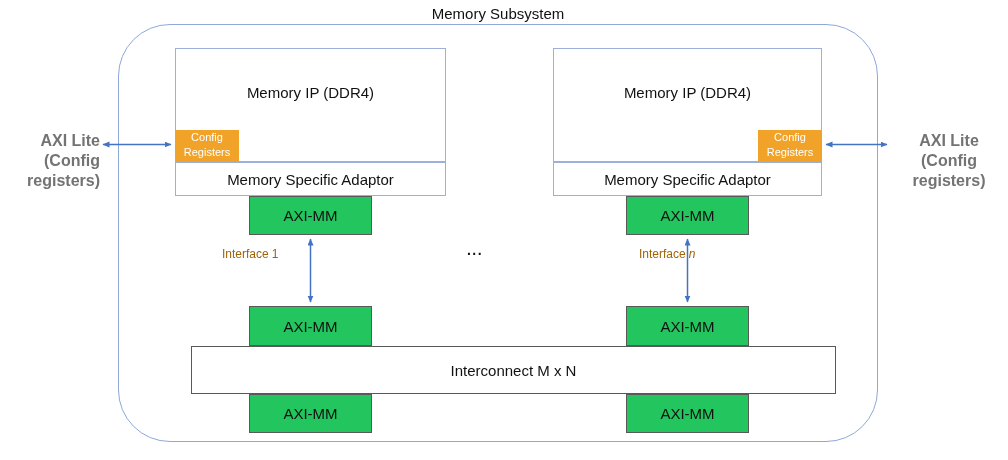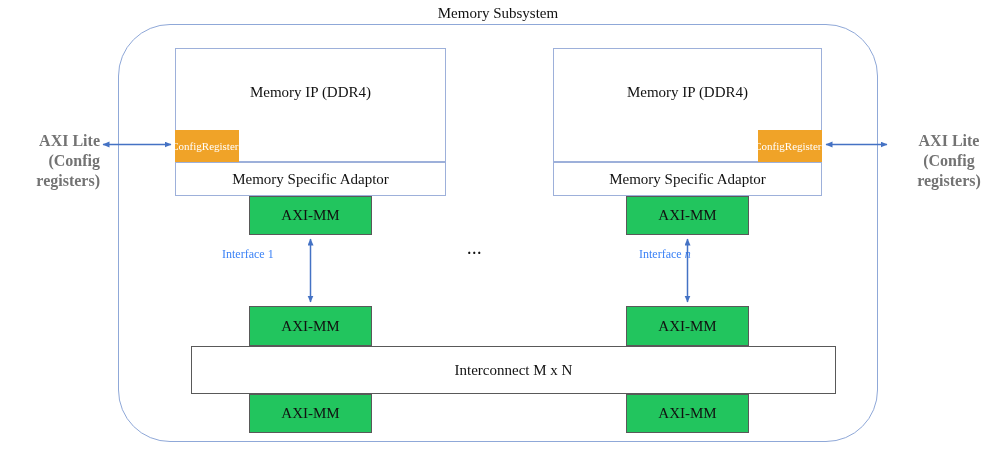--- a/index.html
+++ b/index.html
@@ -1,18 +1,18 @@
 <!DOCTYPE html>
 <html><head>
 <meta charset="utf-8">
 <style>
   html,body{margin:0;padding:0;background:#fff;}
   .canvas{
     position:relative;width:1008px;height:460px;background:#ffffff;
-    font-family:Liberation Serif, serif;color:#1a1a1a;overflow:hidden;
+    font-family:Liberation Sans, sans-serif;color:#1a1a1a;overflow:hidden;
   }
   .canvas *{box-sizing:border-box;}
   .abs{position:absolute;}
   .title{
     left:118px;top:5px;width:760px;text-align:center;
     font-size:15px;color:#111;
   }
   .container-box{
     left:118px;top:24px;width:760px;height:418px;
     border:1.5px solid #8FA8D8;border-radius:52px;background:transparent;
@@ -23,24 +23,24 @@
     font-size:15px;color:#111;
   }
   .dark-box{
     border:1.5px solid #595959;background:#22c55e;
     display:flex;align-items:center;justify-content:center;
     font-size:15px;color:#111;
   }
   .ip-box{padding-bottom:25px;}
   .config-box{
     background:#F0A328;color:#ffffff;font-size:11px;line-height:1.35;
-    display:flex;flex-direction:row;align-items:center;justify-content:center;
+    display:flex;flex-direction:column;align-items:center;
     text-align:center;
   }
-  .iface-label{font-size:12px;color:#3b82f6;}
+  .iface-label{font-size:12px;color:#a16207;}
   .iface-label .var{margin-left:3px;}
   .iface-label .var.italic{font-style:italic;}
   .dots{
     font-size:14px;font-weight:bold;letter-spacing:1.5px;color:#111;
     text-align:center;
   }
   .side-label{
     font-size:16px;font-weight:bold;color:#737373;line-height:1.25;
   }
   .side-label.left{text-align:right;}

